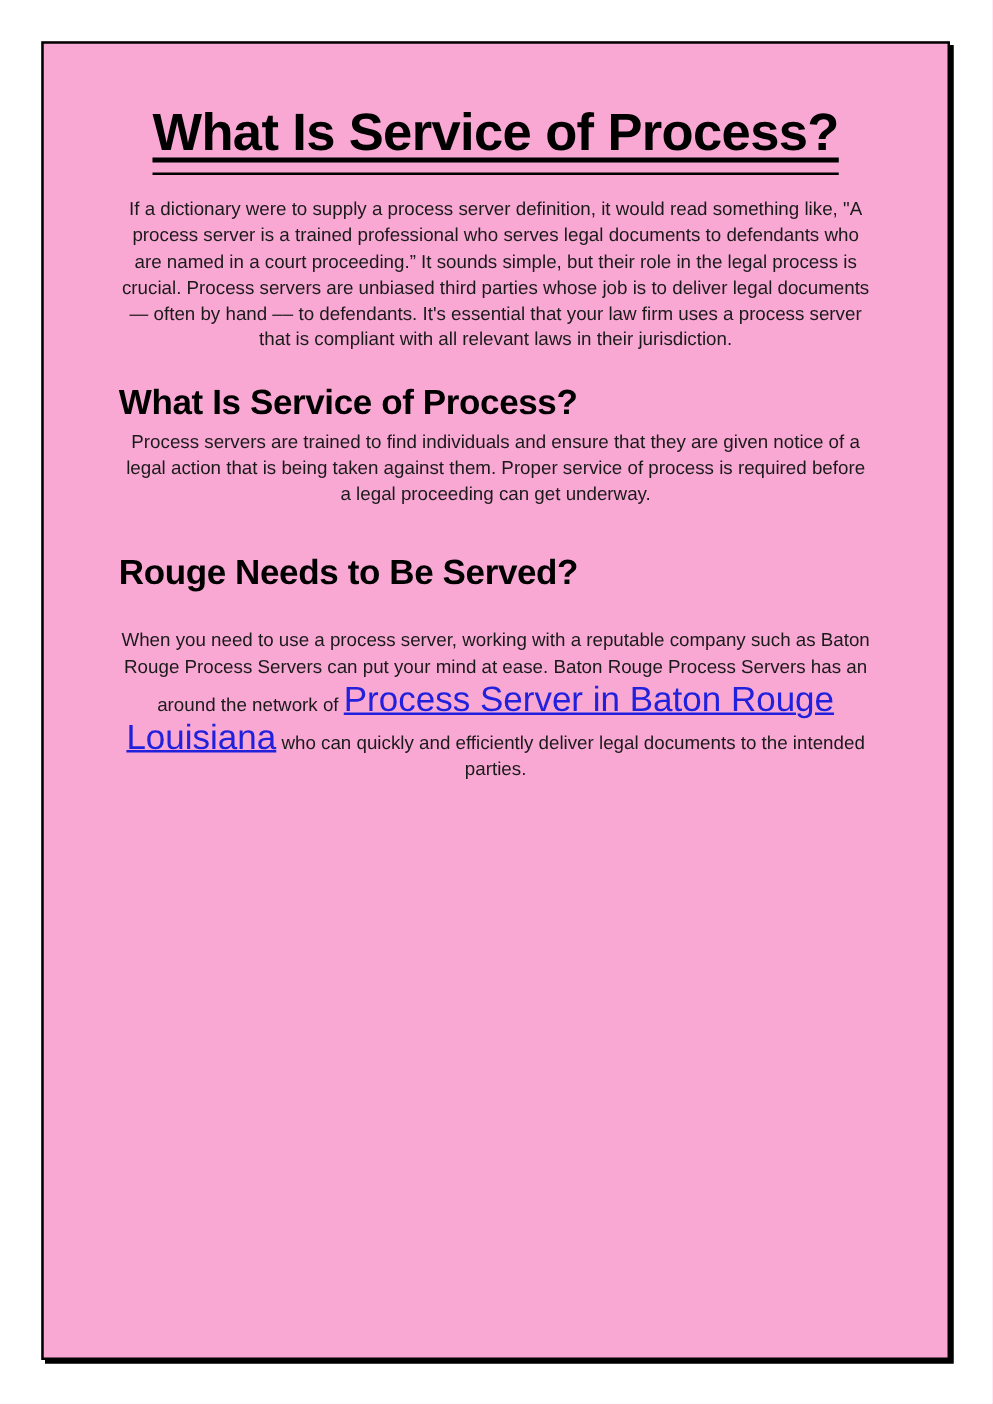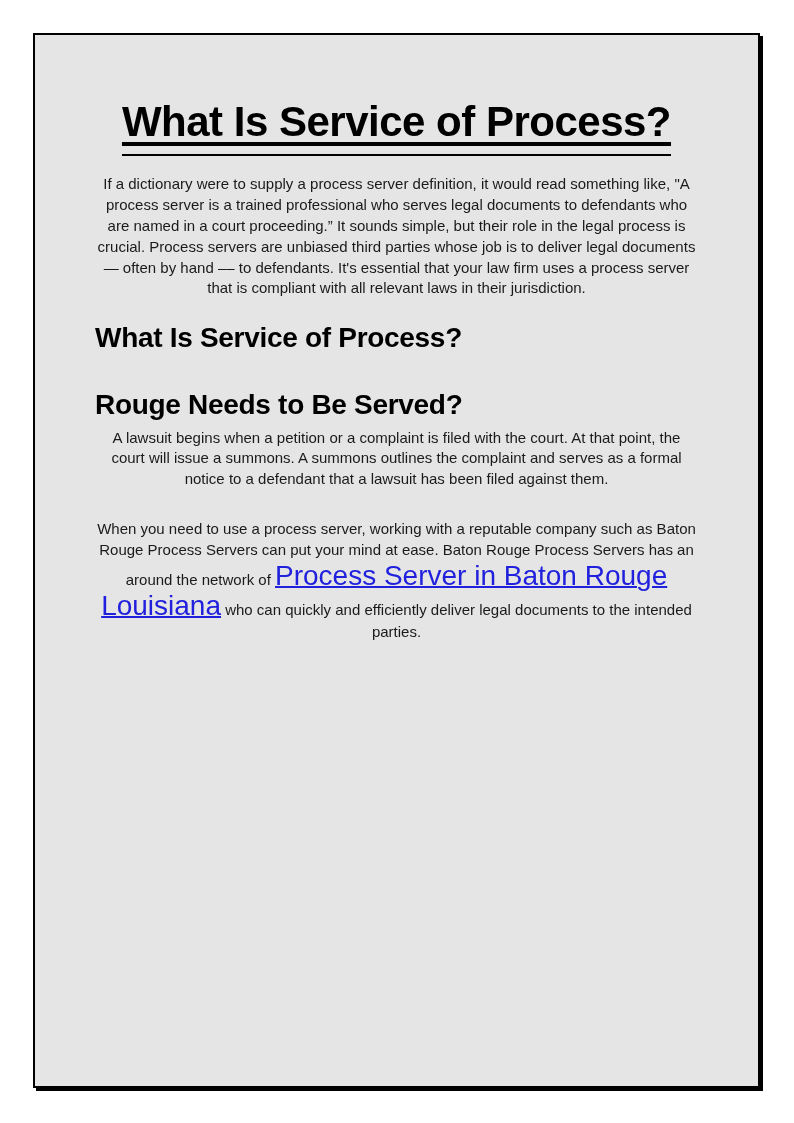--- a/index.html
+++ b/index.html
@@ -13,22 +13,22 @@
     overflow: hidden;
   }
   .page-frame {
     position: absolute;
     left: 33px;
     top: 33px;
     width: 727px;
     height: 1055px;
     border: 2px solid #000000;
     box-shadow: 3px 3px 0 0 #000000;
-    background: #e5e5e5;
-    padding: 16px 60px;
+    background: #f9a8d4;
+    padding: 0 60px;
     overflow: hidden;
   }
   .doc-title {
     margin-top: 46px;
     text-align: center;
     font-size: 42px;
     font-weight: 700;
     letter-spacing: -0.5px;
     color: #000000;
     line-height: 1.2;
@@ -71,20 +71,20 @@
 <body>
 
 <div class="page-frame">
 
   <h1 class="doc-title"><span class="title-underline">What Is Service of Process?</span></h1>
 
   <p class="body-text intro">If a dictionary were to supply a process server definition, it would read something like, "A process server is a trained professional who serves legal documents to defendants who are named in a court proceeding.” It sounds simple, but their role in the legal process is crucial. Process servers are unbiased third parties whose job is to deliver legal documents — often by hand –– to defendants. It's essential that your law firm uses a process server that is compliant with all relevant laws in their jurisdiction.</p>
 
   <h2 class="section-heading heading-1">What Is Service of Process?</h2>
 
+  <p class="body-text section-body">Process servers are trained to find individuals and ensure that they are given notice of a legal action that is being taken against them. Proper service of process is required before a legal proceeding can get underway.</p>
 
   <h2 class="section-heading heading-2">Rouge Needs to Be Served?</h2>
 
-  <p class="body-text section-body">A lawsuit begins when a petition or a complaint is filed with the court. At that point, the court will issue a summons. A summons outlines the complaint and serves as a formal notice to a defendant that a lawsuit has been filed against them.</p>
 
   <p class="body-text closing"><span>When you need to use a process server, working with a reputable company such as Baton Rouge Process Servers can put your mind at ease. Baton Rouge Process Servers has an around the network of </span><a class="doc-link" href="#">Process Server in Baton Rouge Louisiana</a><span> who can quickly and efficiently deliver legal documents to the intended parties.</span></p>
 
 </div>
 
 </body></html>

